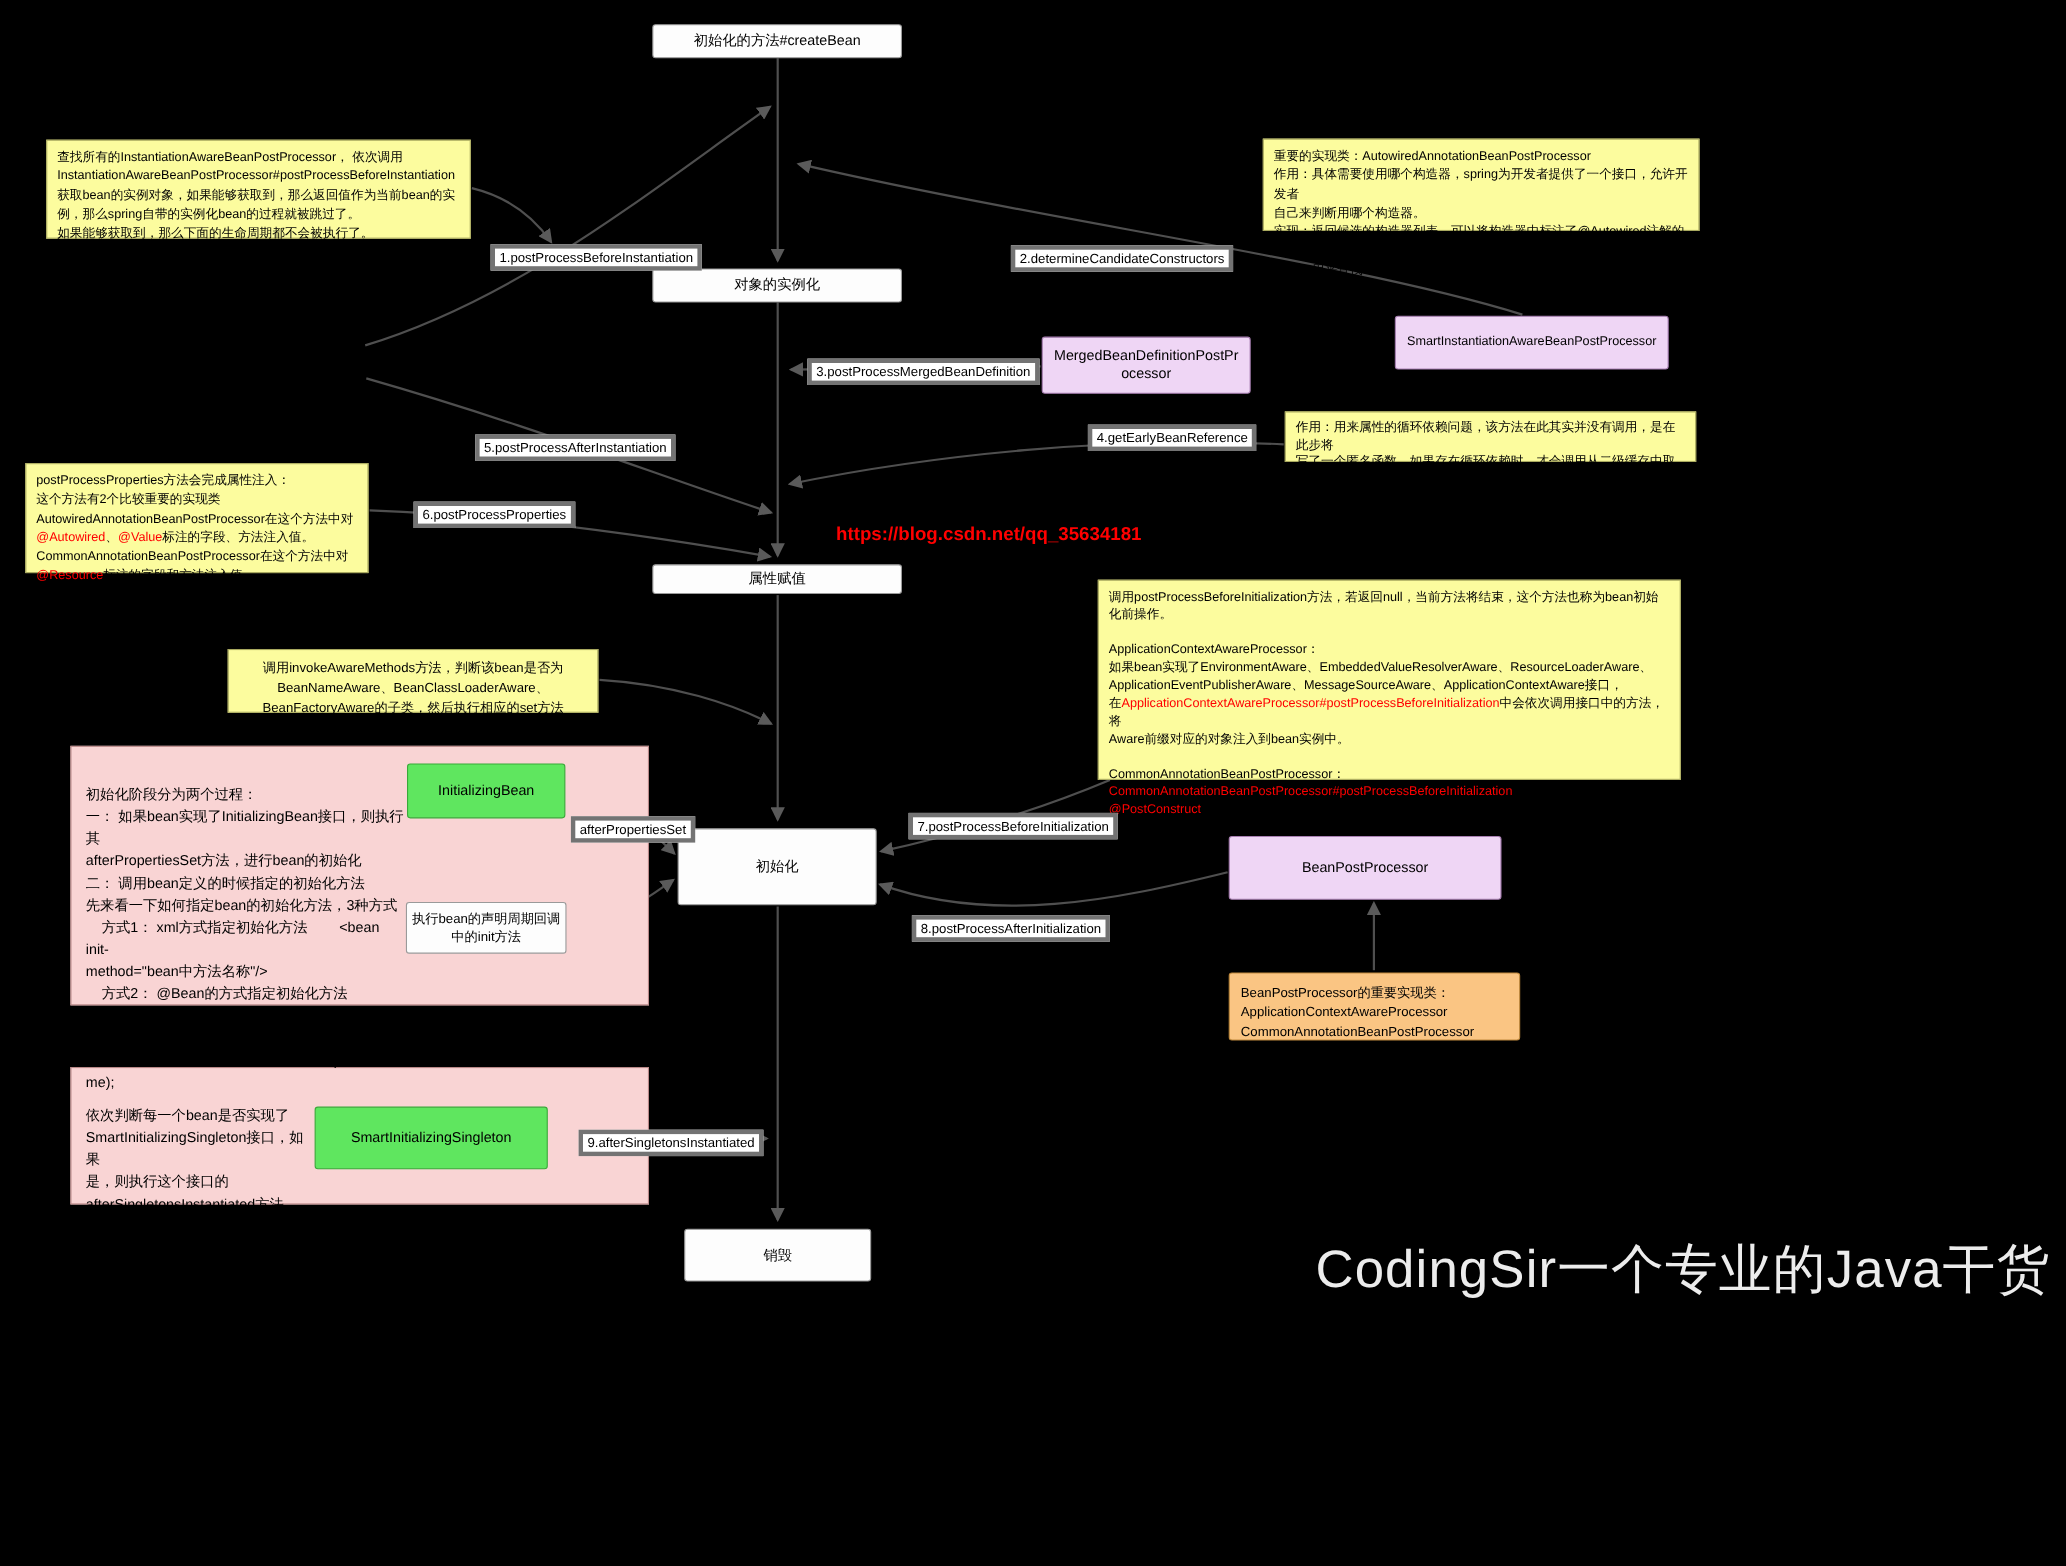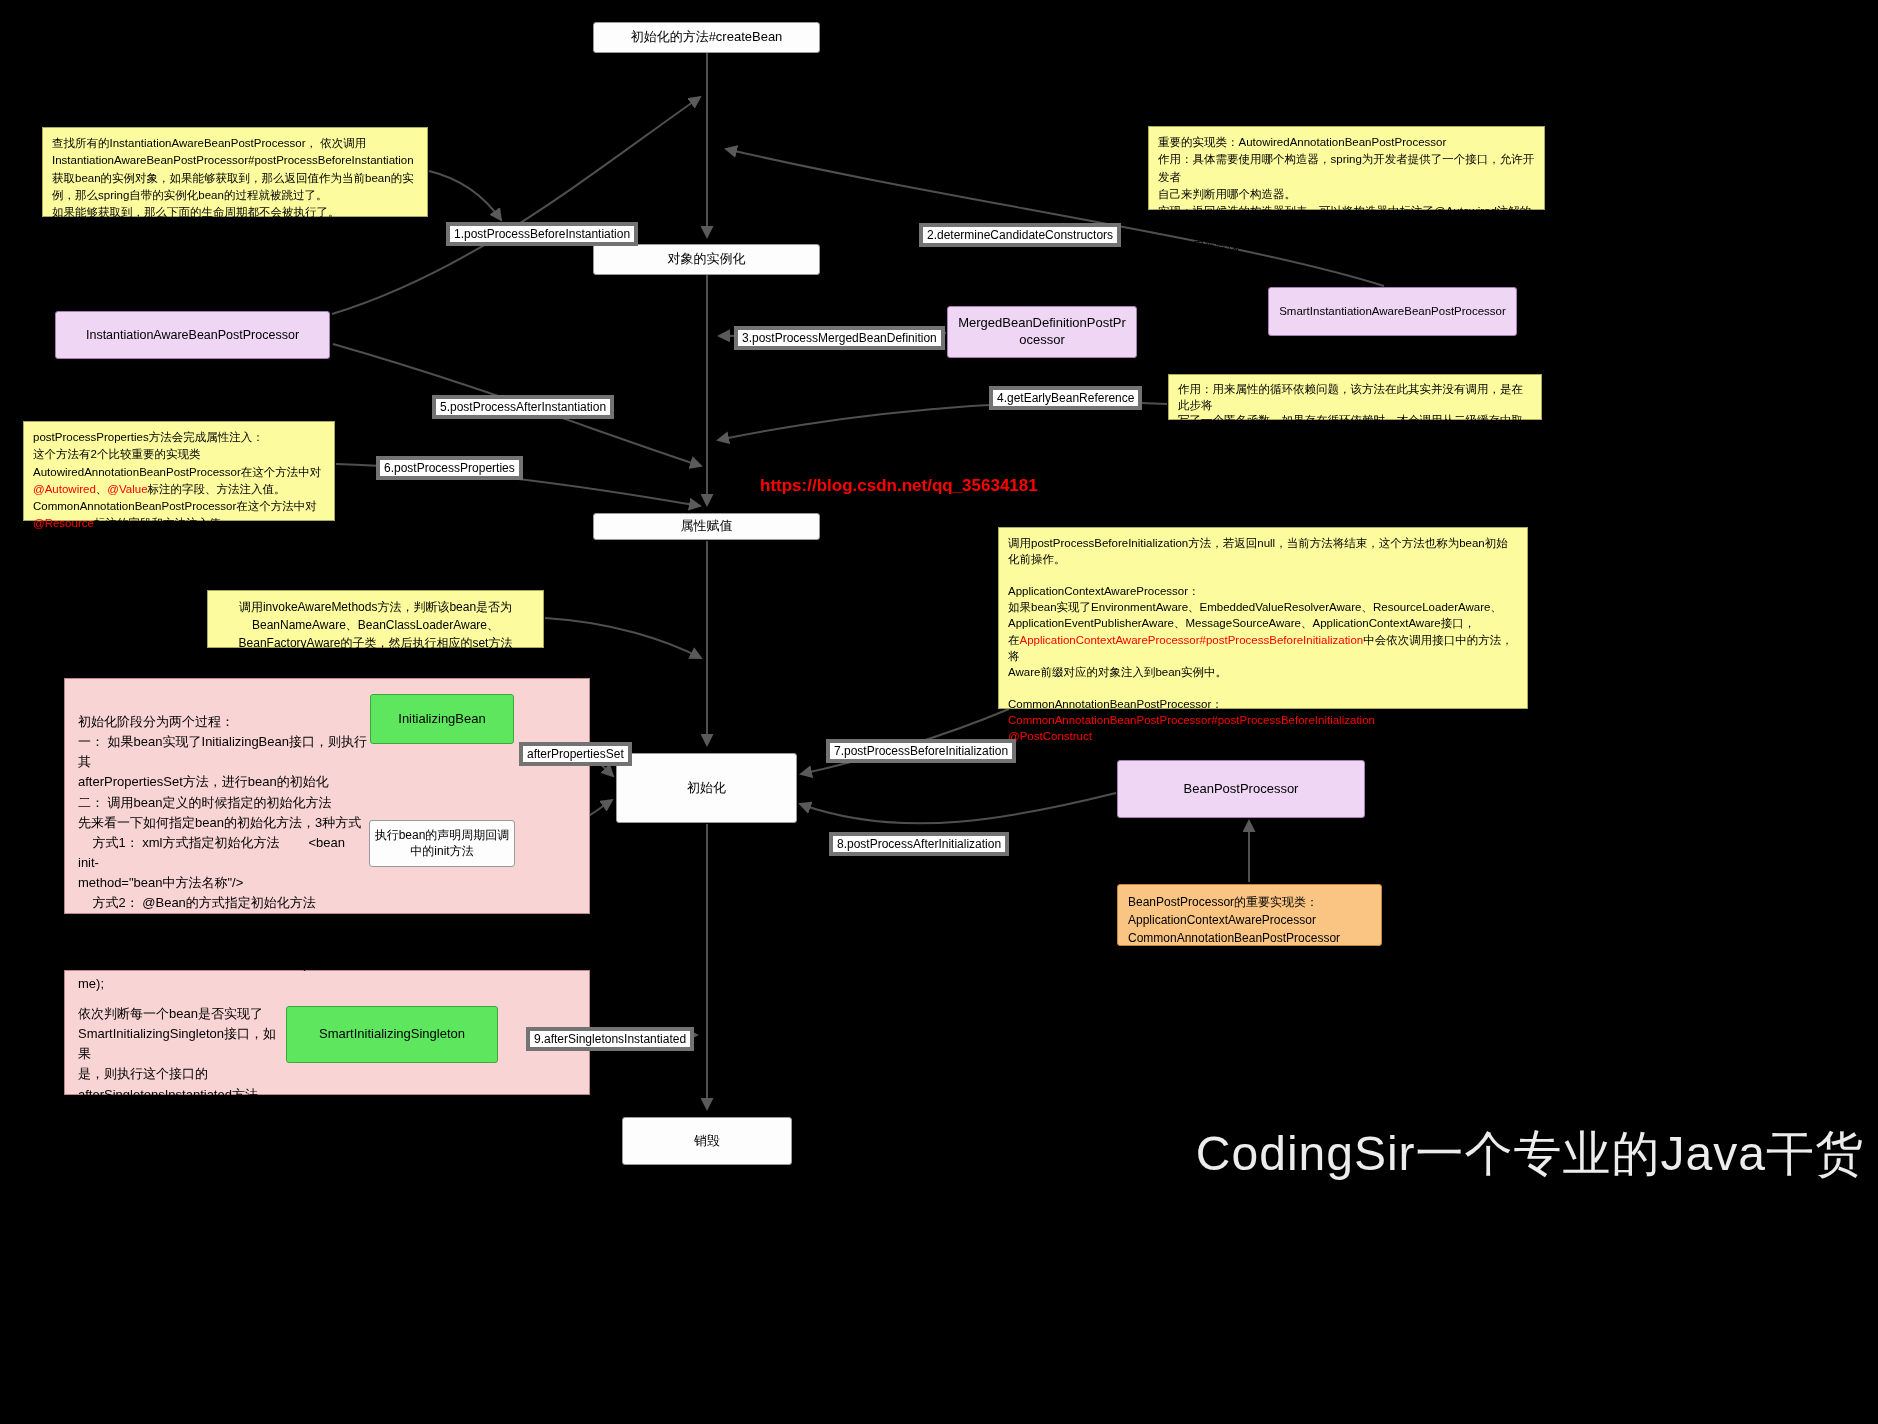--- a/index.html
+++ b/index.html
@@ -76,21 +76,20 @@
       <path d="M1249,882 L1249,821" marker-end="url(#ah)"></path>
     </g>
   </svg>
 
   <div class="box node" style="left:593px;top:22px;width:227px;height:31px;">初始化的方法#createBean</div>
   <div class="box node" style="left:593px;top:244px;width:227px;height:31px;">对象的实例化</div>
   <div class="box node" style="left:593px;top:513px;width:227px;height:27px;">属性赋值</div>
   <div class="box node" style="left:616px;top:753px;width:181px;height:70px;">初始化</div>
   <div class="box node" style="left:622px;top:1117px;width:170px;height:48px;">销毁</div>
 
-  <div class="box purple" style="left:55px;top:311px;width:275px;height:48px;font-size:12.5px;">InstantiationAwareBeanPostProcessor</div>
   <div class="box purple wrapall" style="left:947px;top:306px;width:190px;height:52px;">MergedBeanDefinitionPostProcessor</div>
   <div class="box purple small-text" style="left:1268px;top:287px;width:249px;height:49px;">SmartInstantiationAwareBeanPostProcessor</div>
   <div class="box purple" style="left:1117px;top:760px;width:248px;height:58px;">BeanPostProcessor</div>
 
   <div class="pinkbox" style="left:64px;top:678px;width:526px;height:236px;"></div>
   <div class="pinktext" style="left:64px;top:700px;width:318px;">初始化阶段分为两个过程：
 一： 如果bean实现了InitializingBean接口，则执行其
 afterPropertiesSet方法，进行bean的初始化
 二： 调用bean定义的时候指定的初始化方法
 先来看一下如何指定bean的初始化方法，3种方式

